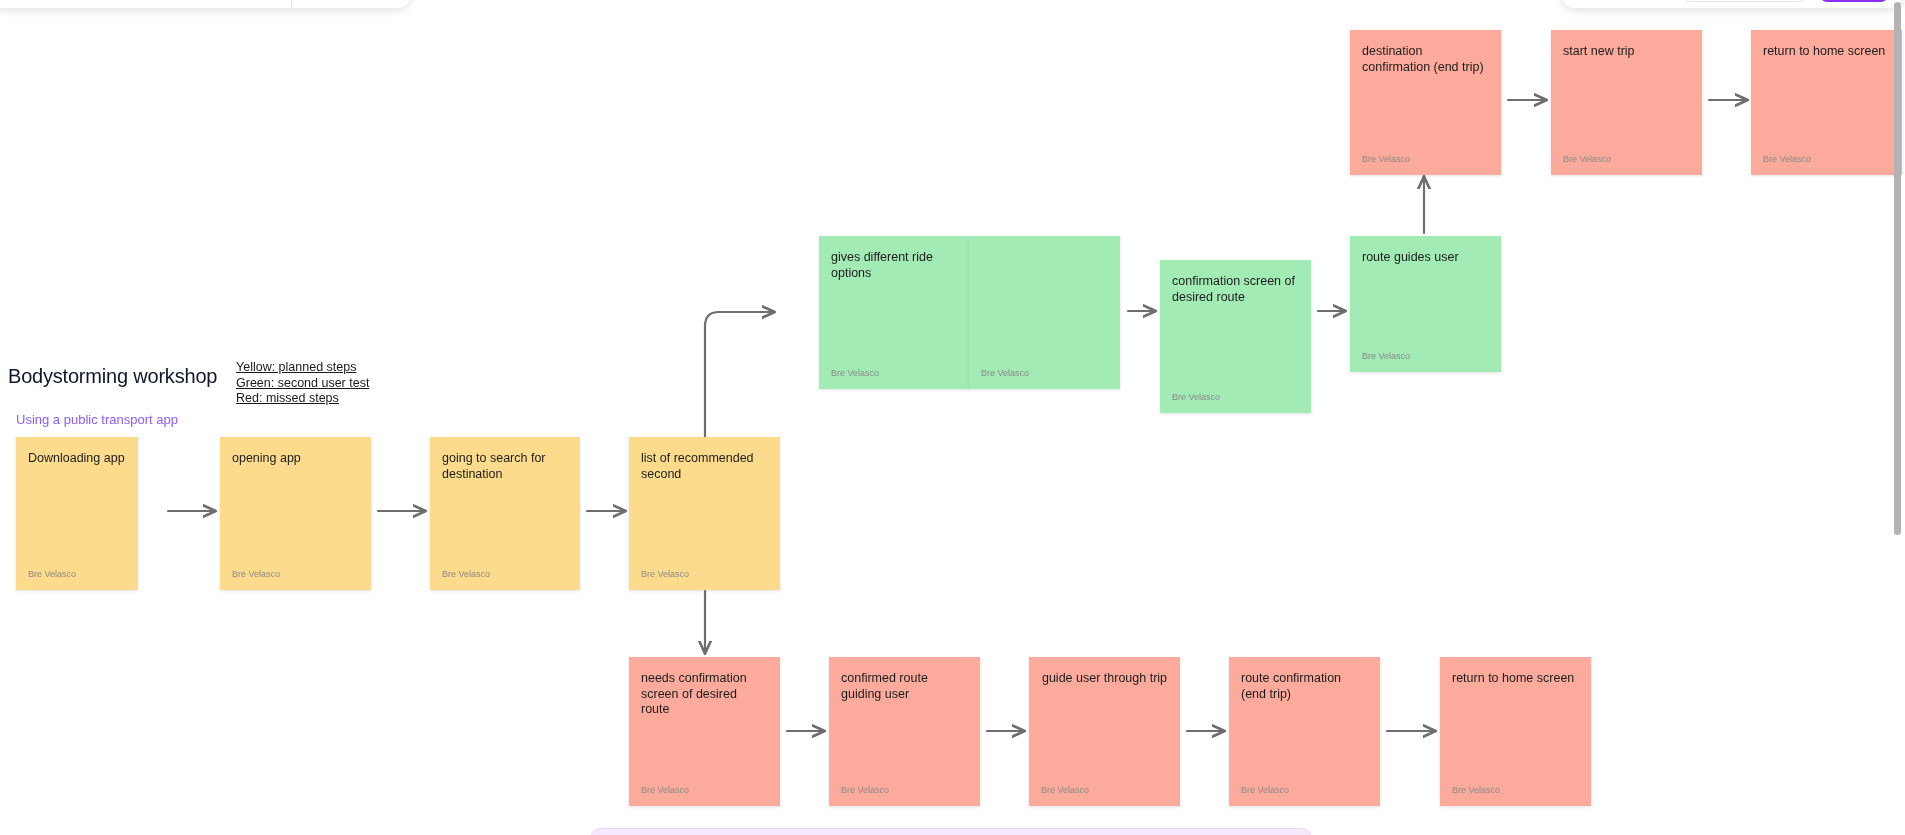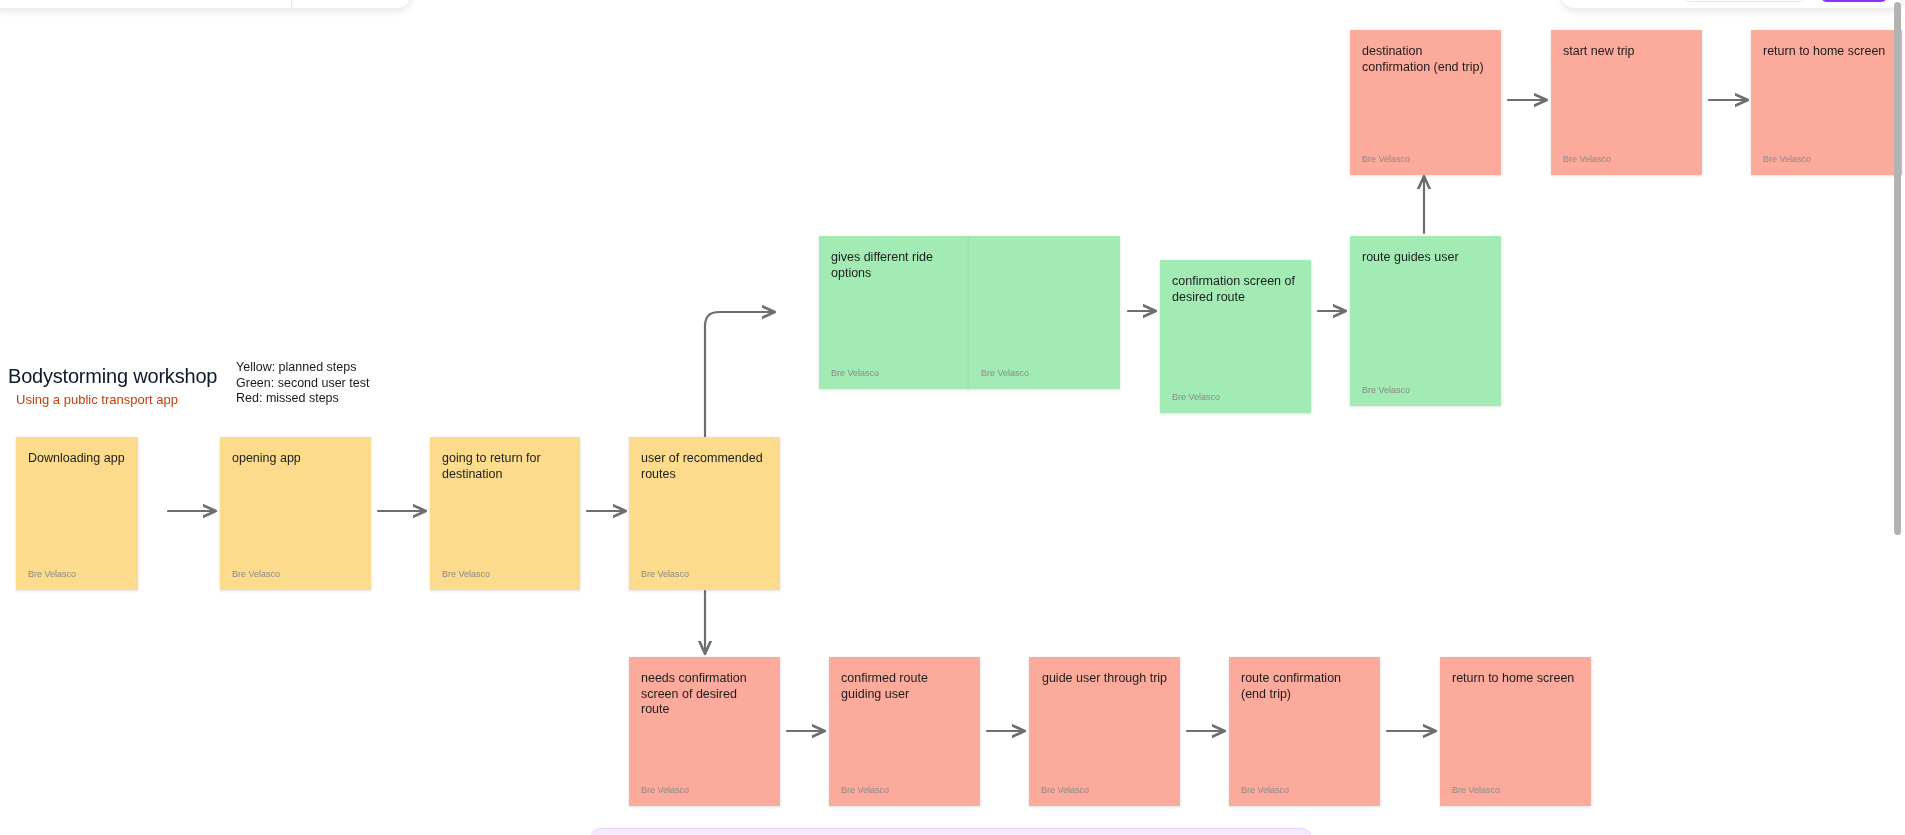--- a/index.html
+++ b/index.html
@@ -85,32 +85,33 @@
   .board-title {
     position: absolute;
     left: 8px; top: 365px;
     font-size: 20px;
     color: #0f172a;
     letter-spacing: -0.2px;
     white-space: nowrap;
   }
   .board-subtitle {
     position: absolute;
-    left: 16px; top: 392px;
+    left: 16px; top: 412px;
     font-size: 13px;
-    color: #c2410c;
+    color: #8b5cf6;
     white-space: nowrap;
   }
   .legend {
     position: absolute;
     left: 236px; top: 360px;
     font-size: 12.5px;
     line-height: 15.5px;
     color: #1a1a1a;
     white-space: nowrap;
+    text-decoration: underline;
   }
 
   
   .note {
     position: absolute;
     box-shadow: 0 1px 3px rgba(0,0,0,0.12);
     overflow: hidden;
   }
   .note .note-text {
     position: absolute;
@@ -177,39 +178,39 @@
   <div id="notes-layer">
       <div class="note" style="left: 16px; top: 437px; width: 122px; height: 153px; background: rgb(252, 220, 140);">
         <div class="note-text">Downloading app</div>
         <div class="note-author" style="color: rgb(138, 138, 138);">Bre Velasco</div>
       </div>
       <div class="note" style="left: 220px; top: 437px; width: 151px; height: 153px; background: rgb(252, 220, 140);">
         <div class="note-text">opening app</div>
         <div class="note-author" style="color: rgb(138, 138, 138);">Bre Velasco</div>
       </div>
       <div class="note" style="left: 430px; top: 437px; width: 150px; height: 153px; background: rgb(252, 220, 140);">
-        <div class="note-text">going to return for destination</div>
+        <div class="note-text">going to search for destination</div>
         <div class="note-author" style="color: rgb(138, 138, 138);">Bre Velasco</div>
       </div>
       <div class="note" style="left: 629px; top: 437px; width: 151px; height: 153px; background: rgb(252, 220, 140);">
-        <div class="note-text">user of recommended routes</div>
+        <div class="note-text">list of recommended second</div>
         <div class="note-author" style="color: rgb(138, 138, 138);">Bre Velasco</div>
       </div>
       <div class="note" style="left: 779px; top: 236px; width: 151px; height: 153px; background: rgb(162, 235, 181); margin-left: 40px;">
         <div class="note-text">gives different ride options</div>
         <div class="note-author" style="color: rgb(138, 138, 138);">Bre Velasco</div>
       </div>
       <div class="note" style="left: 969px; top: 236px; width: 151px; height: 153px; background: rgb(162, 235, 181);">
         <div class="note-author" style="color: rgb(138, 138, 138);">Bre Velasco</div>
       </div>
       <div class="note" style="left: 1160px; top: 236px; width: 151px; height: 153px; background: rgb(162, 235, 181); margin-top: 24px;">
         <div class="note-text">confirmation screen of desired route</div>
         <div class="note-author" style="color: rgb(138, 138, 138);">Bre Velasco</div>
       </div>
-      <div class="note" style="left: 1350px; top: 236px; width: 151px; height: 170px; background: rgb(162, 235, 181); padding-left: 25px;">
+      <div class="note" style="left: 1350px; top: 236px; width: 151px; height: 136px; background: rgb(162, 235, 181); padding-left: 25px;">
         <div class="note-text">route guides user</div>
         <div class="note-author" style="color: rgb(138, 138, 138);">Bre Velasco</div>
       </div>
       <div class="note" style="left: 1350px; top: 30px; width: 151px; height: 145px; background: rgb(252, 170, 155);">
         <div class="note-text">destination confirmation (end trip)</div>
         <div class="note-author" style="color: rgb(138, 138, 138);">Bre Velasco</div>
       </div>
       <div class="note" style="left: 1551px; top: 30px; width: 151px; height: 145px; background: rgb(252, 170, 155);">
         <div class="note-text">start new trip</div>
         <div class="note-author" style="color: rgb(138, 138, 138);">Bre Velasco</div>

